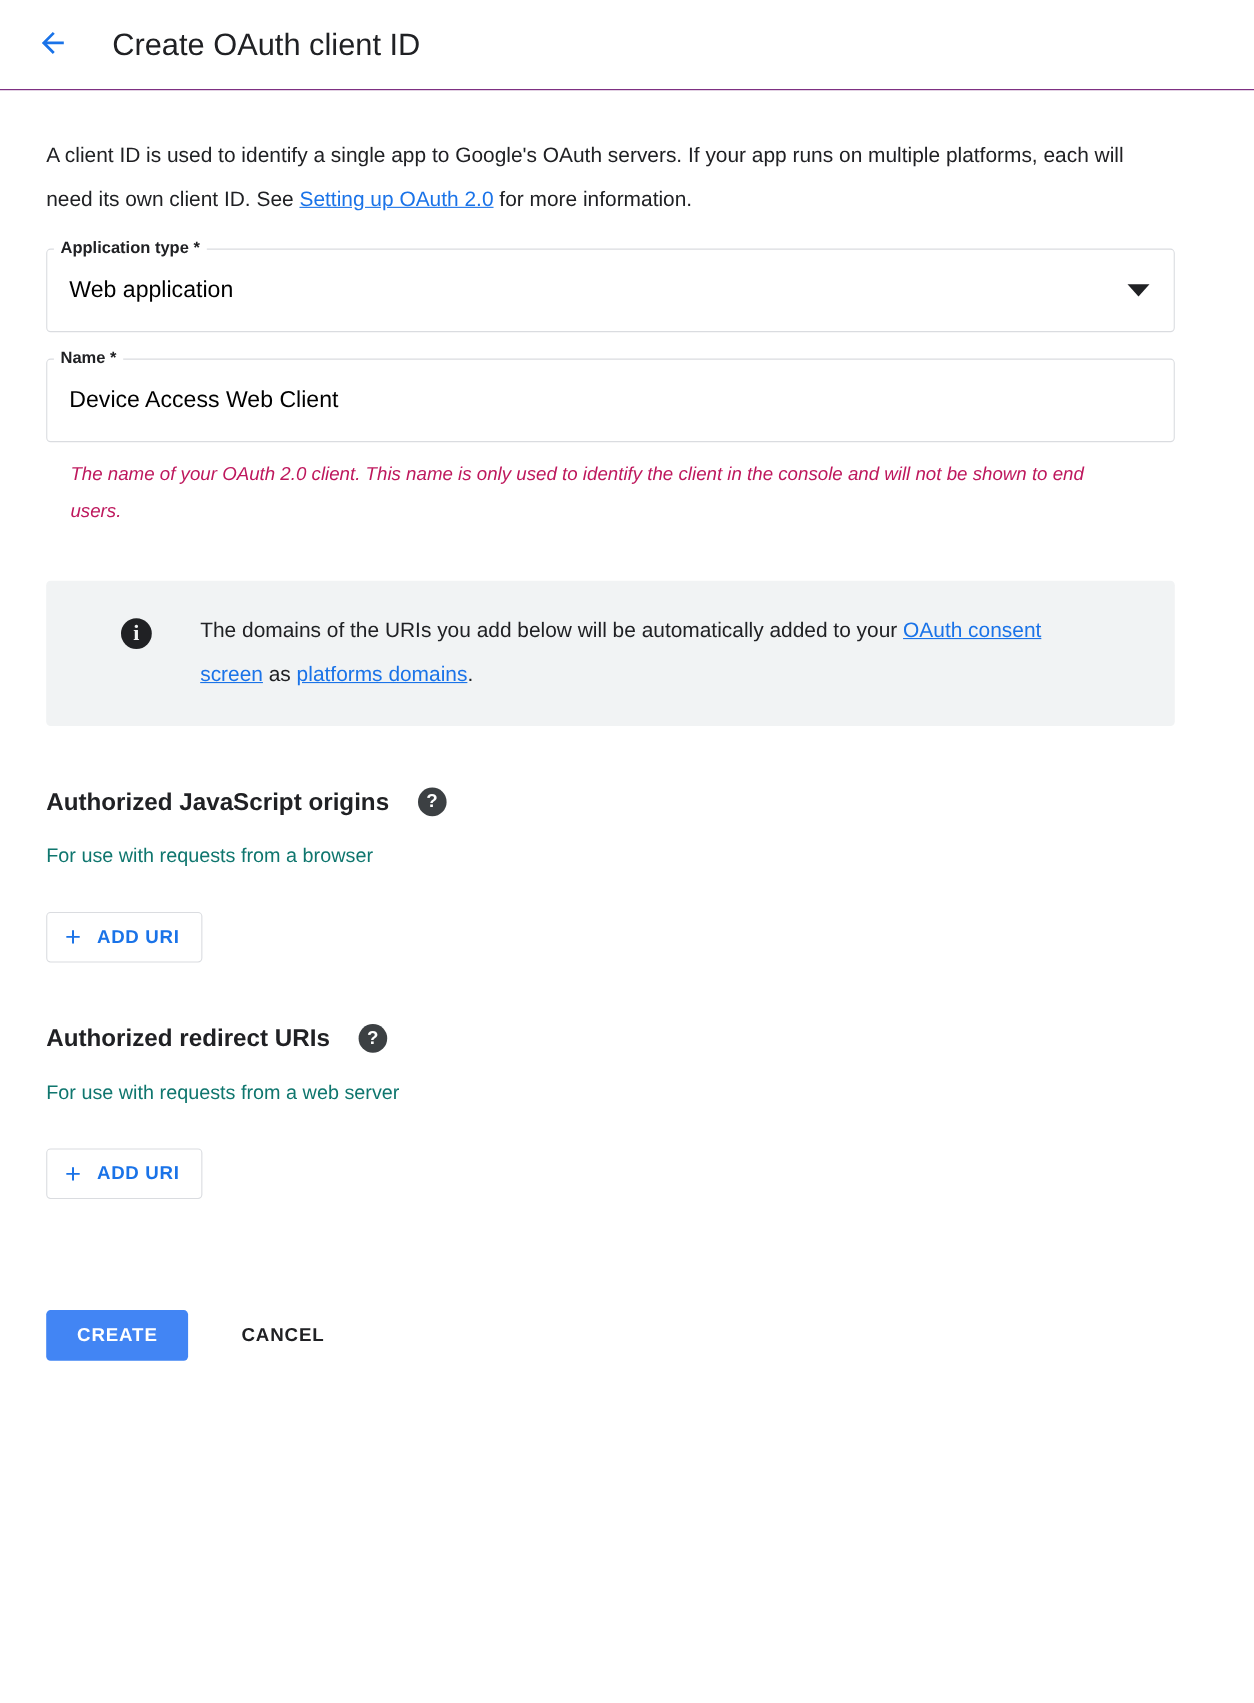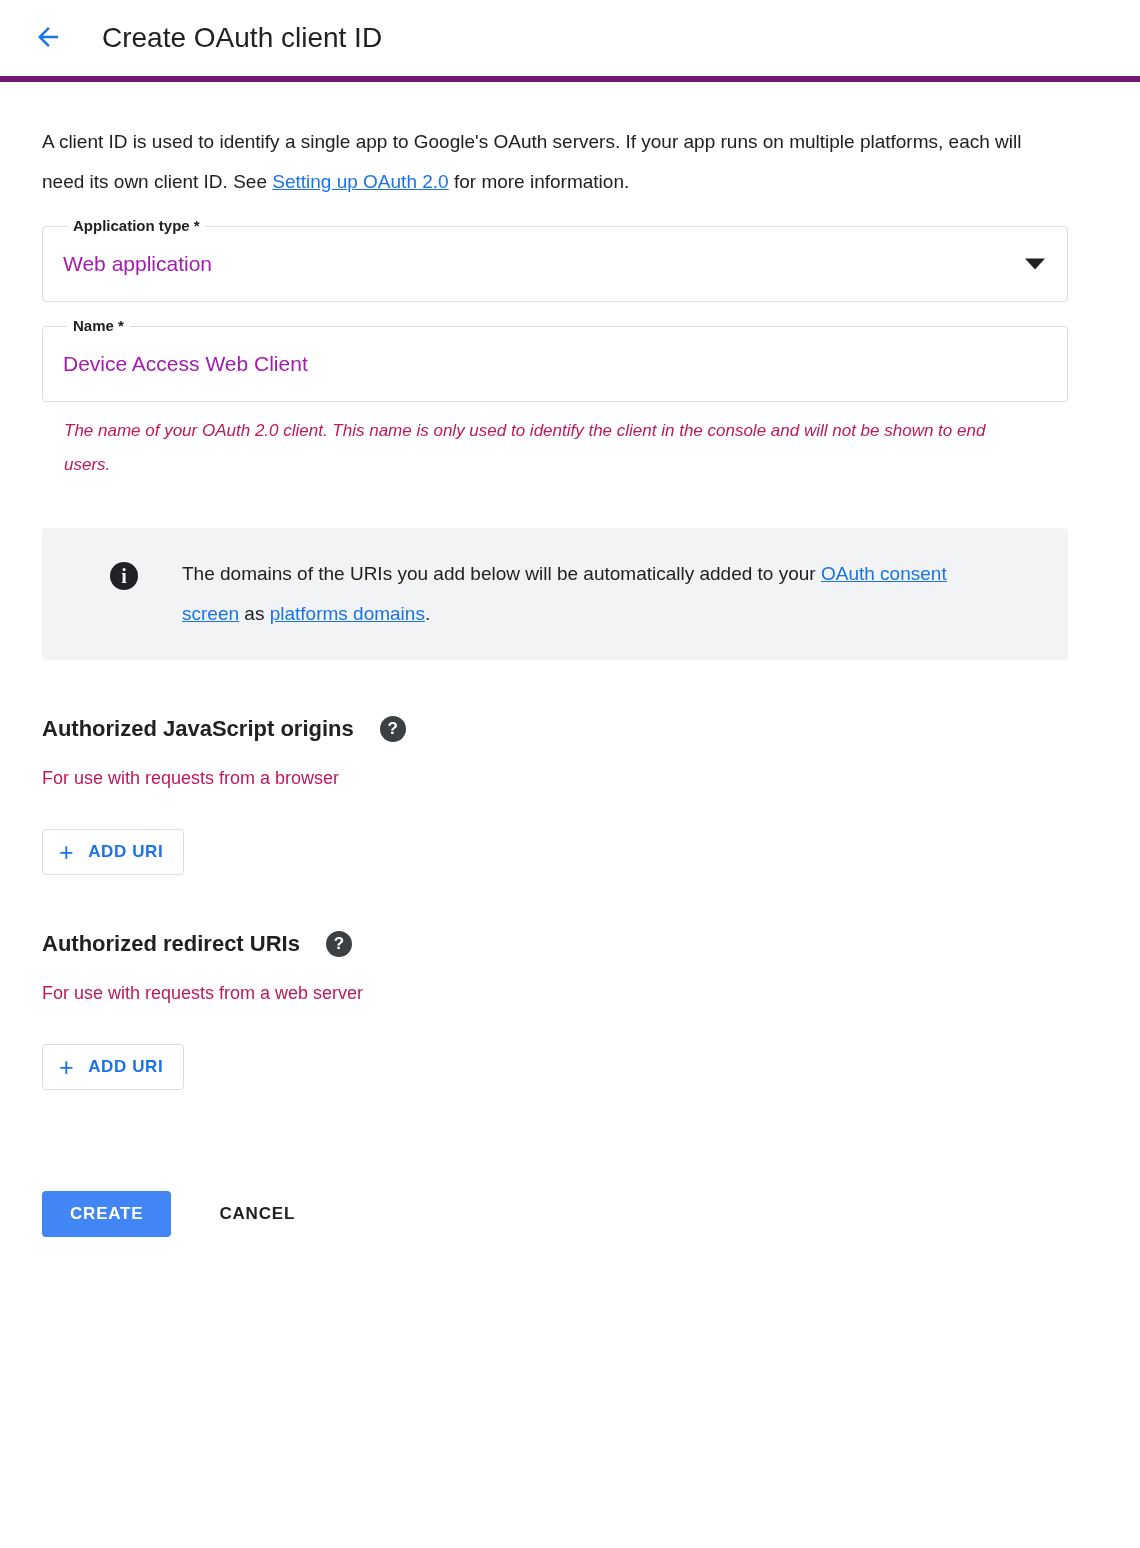--- a/index.html
+++ b/index.html
@@ -15,21 +15,21 @@
     color: #202124;
     -webkit-font-smoothing: antialiased;
   }
 
   
   .header {
     height: 82px;
     display: flex;
     align-items: center;
     padding: 0 24px;
-    border-bottom: 6px solid #701a75;
+    border-bottom: 1px solid #701a75;
   }
   .back-btn {
     width: 48px;
     height: 48px;
     display: flex;
     align-items: center;
     justify-content: center;
     border: none;
     background: transparent;
     cursor: pointer;
@@ -70,31 +70,31 @@
     border: 1px solid #dadce0;
     border-radius: 4px;
     display: flex;
     align-items: center;
     padding: 0 20px;
     background: #fff;
   }
   .field-label {
     position: absolute;
     top: -10px;
-    left: 24px;
+    left: 6px;
     background: #fff;
     padding: 0 6px;
     font-size: 15px;
     font-weight: 700;
     color: #202124;
     line-height: 18px;
   }
   .field-value {
     font-size: 21px;
-    color: #a21caf;
+    color: #000000;
   }
   .field.select { cursor: pointer; }
   .caret {
     position: absolute;
     right: 22px;
     top: 50%;
     transform: translateY(-50%);
     width: 0; height: 0;
     border-left: 10px solid transparent;
     border-right: 10px solid transparent;
@@ -161,21 +161,21 @@
     font-size: 17px;
     font-weight: 700;
     display: flex;
     align-items: center;
     justify-content: center;
     margin-left: 26px;
     cursor: pointer;
   }
   .section-sub {
     font-size: 18px;
-    color: #be185d;
+    color: #0f766e;
     margin-top: 26px;
   }
   .add-uri-btn {
     margin-top: 40px;
     height: 46px;
     display: inline-flex;
     align-items: center;
     padding: 0 20px 0 16px;
     border: 1px solid #dadce0;
     border-radius: 4px;

